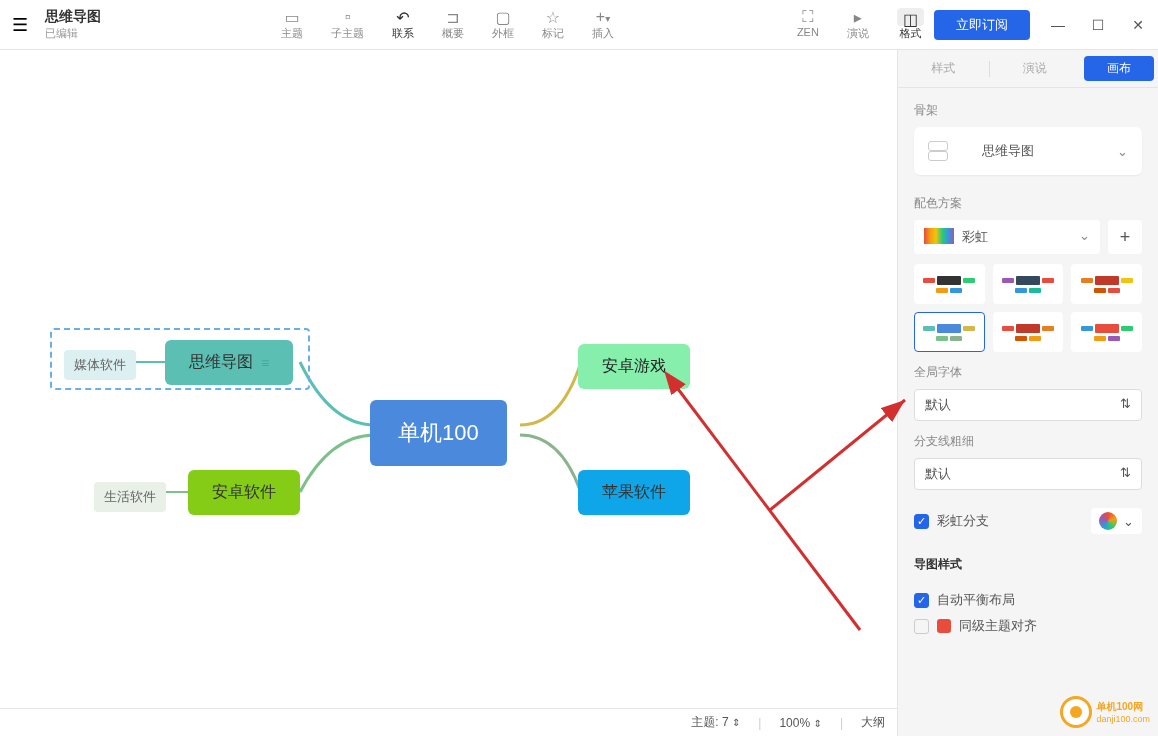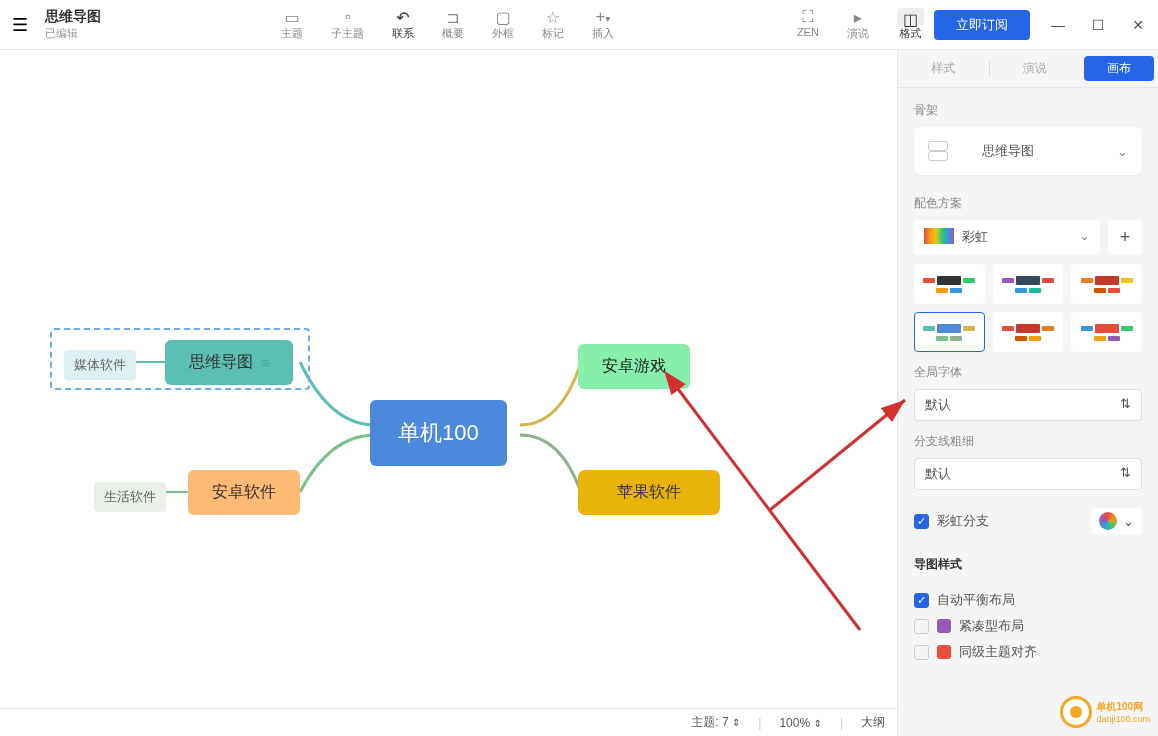--- a/index.html
+++ b/index.html
@@ -20,24 +20,24 @@
 .win-controls { display:flex; gap:0; }
 .win-btn { width:40px; height:30px; text-align:center; line-height:30px; font-size:14px; cursor:pointer; color:#555; }
 .main { display:flex; height:686px; }
 .canvas { flex:1; position:relative; background:#fff; border-right:1px solid #e5e5e5; }
 .node { position:absolute; border-radius:6px; padding:10px 20px; font-size:16px; text-align:center; }
 .central { background:#4a89dc; color:#fff; font-size:22px; padding:18px 28px; left:370px; top:350px; }
 .n-download { background:#5cbfb3; color:#333; left:165px; top:290px; padding:12px 24px; display:flex; align-items:center; gap:8px; }
 .n-download::after { content:"≡"; font-size:14px; color:#4a9; }
 .sel-box { position:absolute; border:2px dashed #6ab0e8; left:50px; top:278px; width:260px; height:62px; border-radius:4px; }
 .n-media { background:#dceff1; color:#666; font-size:13px; left:64px; top:300px; padding:6px 10px; border-radius:4px;text-align:center; }
-.n-android-soft { background:#fdba74; color:#333; left:188px; top:420px; padding:12px 24px; }
+.n-android-soft { background:#84cc16; color:#333; left:188px; top:420px; padding:12px 24px; }
 .n-life { background:#e8f0e8; color:#666; font-size:13px; left:94px; top:432px; padding:6px 10px; border-radius:4px; }
 .n-android-game { background:#86efac; color:#222; left:578px; top:294px; padding:12px 24px; }
-.n-apple { background:#eab308; color:#333; left:578px; top:420px; padding:12px 39px;border-radius:7px; }
+.n-apple { background:#0ea5e9; color:#333; left:578px; top:420px; padding:12px 24px; }
 svg.connectors { position:absolute; top:0; left:0; width:100%; height:100%; pointer-events:none; }
 .arrow { position:absolute; pointer-events:none; }
 .statusbar { position:absolute; bottom:0; left:0; right:0; height:28px; border-top:1px solid #e5e5e5; display:flex; align-items:center; justify-content:flex-end; padding:0 12px; gap:18px; font-size:12px; color:#555; background:#fff; }
 .sidebar { width:260px; background:#f5f5f5; overflow-y:auto; font-size:13px; color:#555; }
 .tabs { display:flex; height:38px; align-items:center; border-bottom:1px solid #e5e5e5; }
 .tab { flex:1; text-align:center; color:#aaa; cursor:pointer; font-size:12px; }
 .tab.sep { flex:0 0 1px; background:#ddd; height:16px; }
 .tab.active { background:#2566e8; color:#fff; border-radius:4px; margin:4px; padding:4px 0; flex:0 0 70px; }
 .section { padding:14px 16px 6px; }
 .section-title { font-size:12px; color:#888; margin-bottom:8px; }
@@ -276,25 +276,20 @@
 
     <div class="section" style="padding-top:18px">
       <div class="section-title" style="color:#333;font-weight:600">导图样式</div>
     </div>
     <div class="chk-row">
       <span class="chk on">✓</span>
       <span>自动平衡布局</span>
     </div>
     <div class="chk-row">
       <span class="chk"></span>
-      <span class="icon-sq" style="background:#9b59b6"></span>
-      <span>紧凑型布局</span>
-    </div>
-    <div class="chk-row">
-      <span class="chk"></span>
       <span class="icon-sq" style="background:#e74c3c"></span>
       <span>同级主题对齐</span>
     </div>
   </div>
 </div>
 
 <div class="watermark">
   <div class="wm-circle">
       <div class="wm-inner"></div>
     </div>

